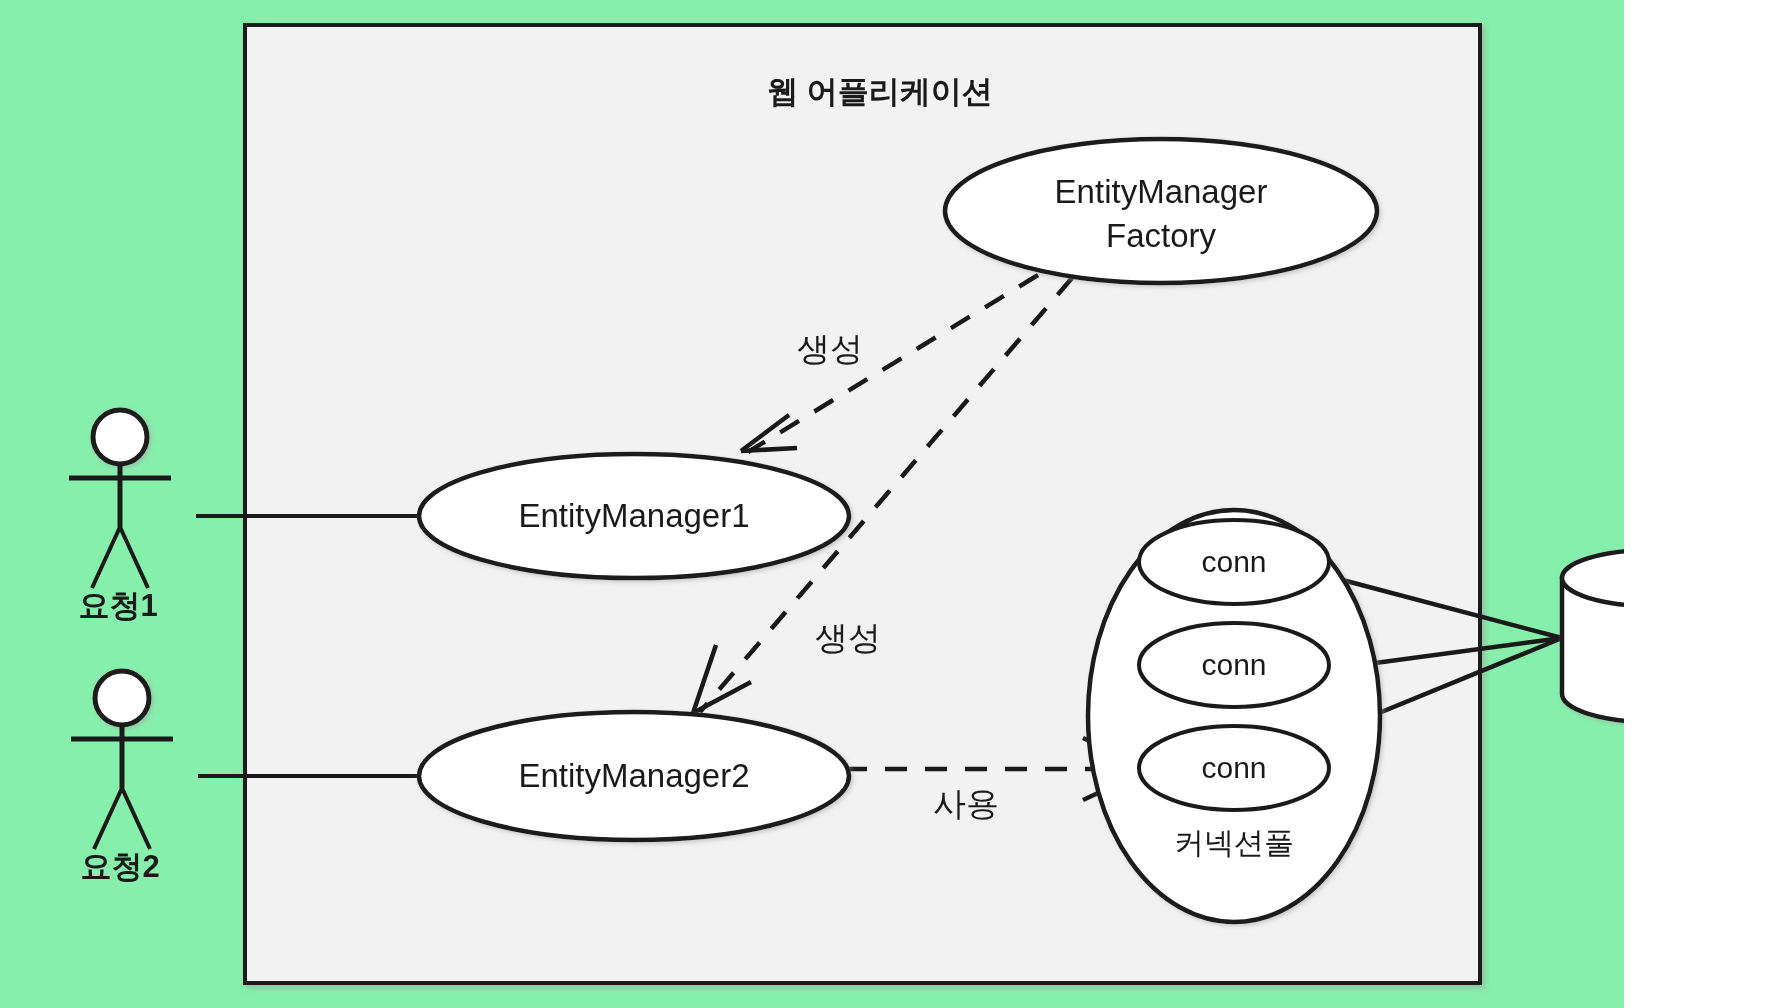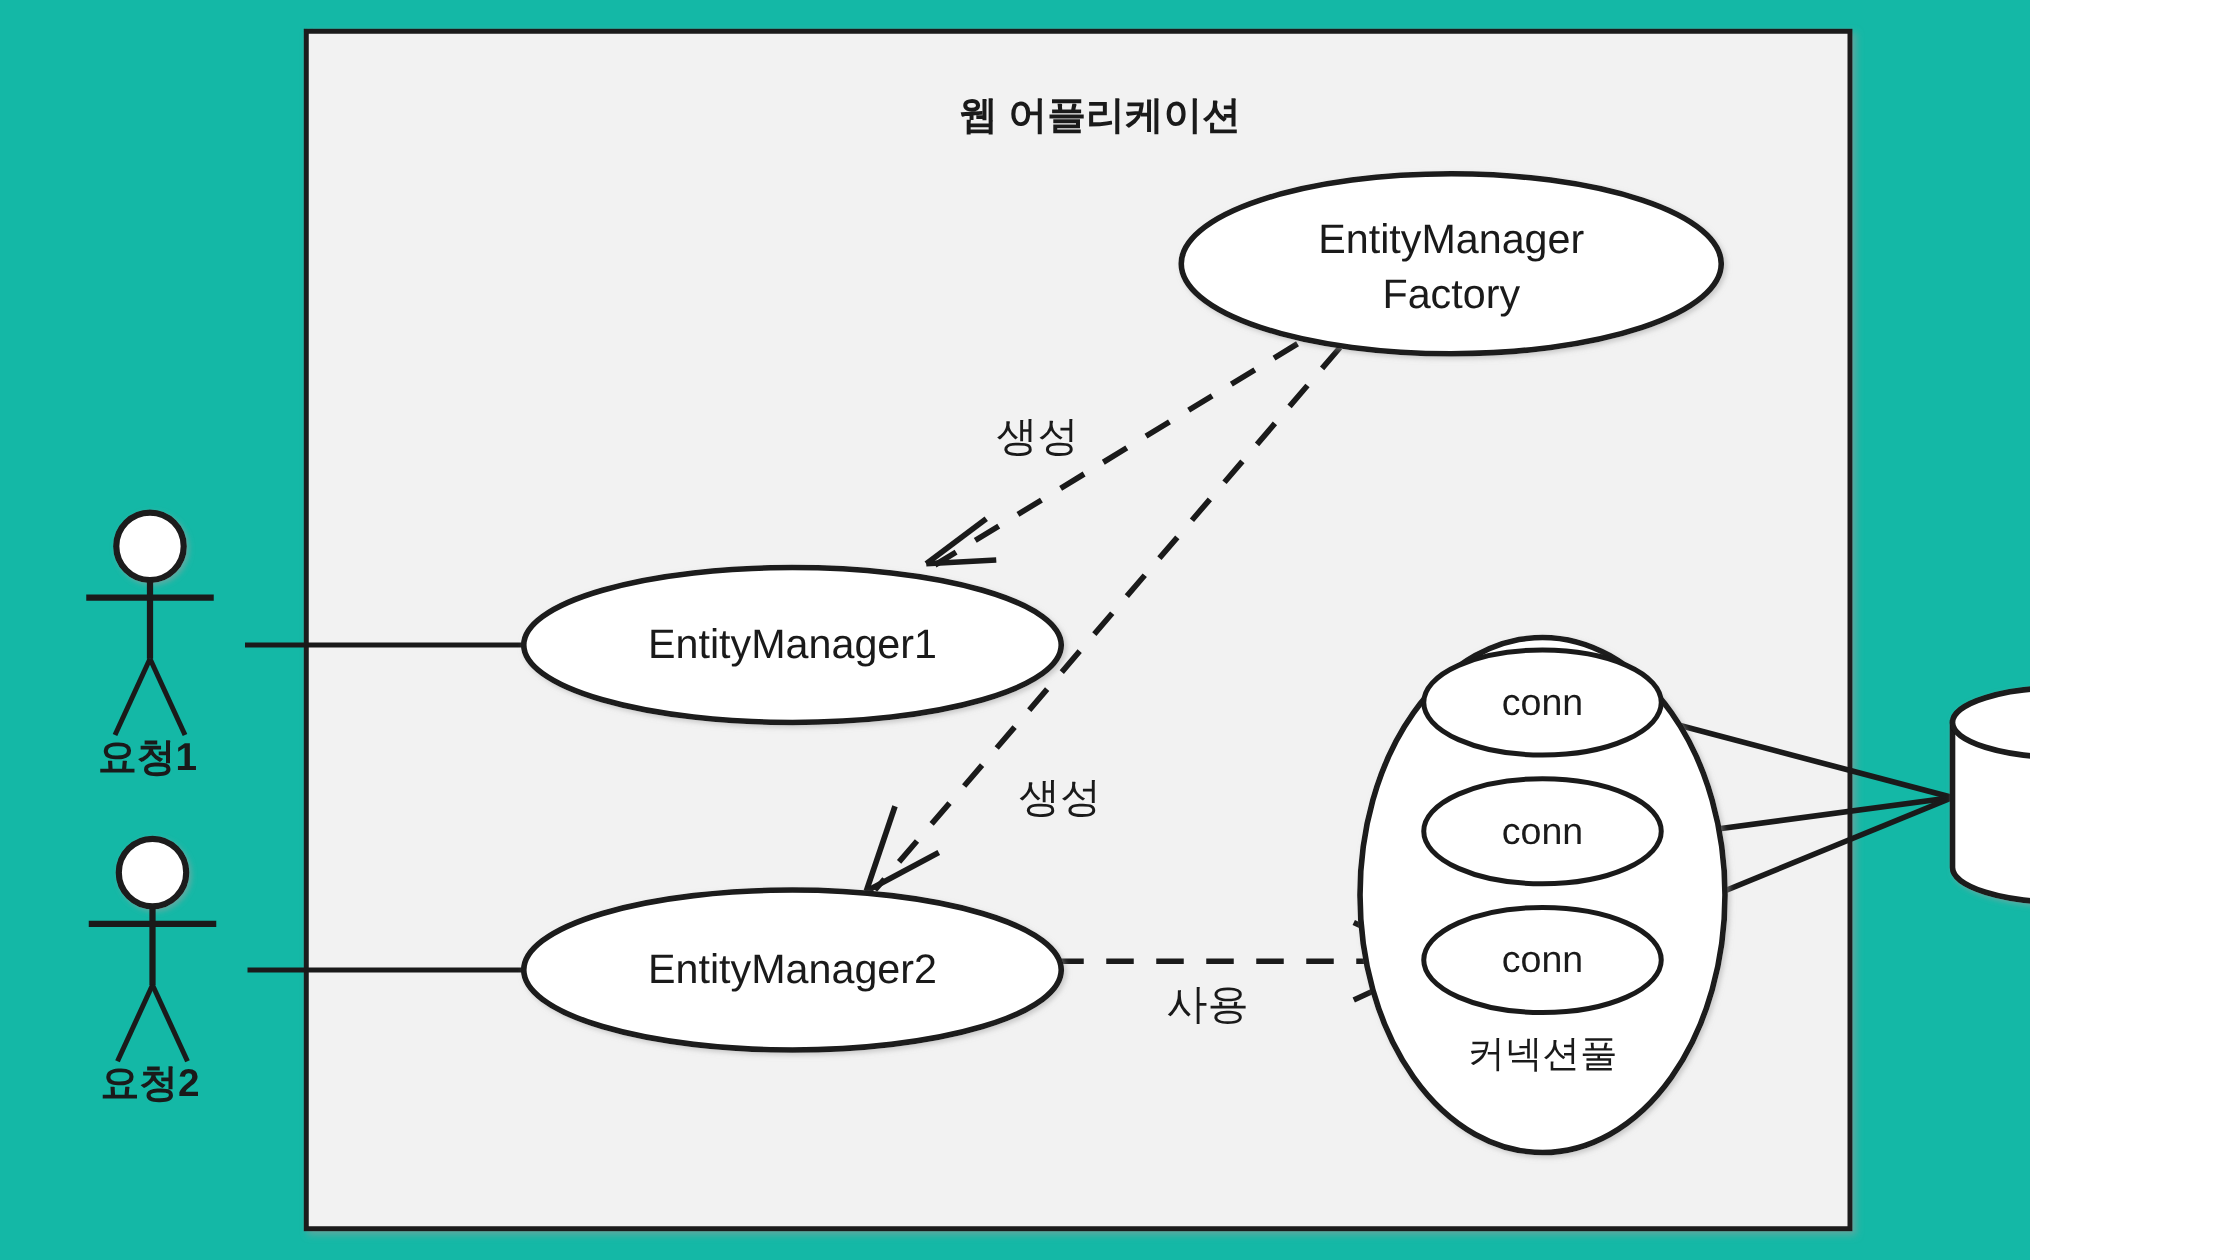--- a/index.html
+++ b/index.html
@@ -7,21 +7,21 @@
     padding: 0;
     background: #ffffff;
   }
   body {
     font-family: "Liberation Sans", "DejaVu Sans", sans-serif;
   }
   #canvas-wrap {
     position: relative;
     width: 1624px;
     height: 1008px;
-    background: #14b8a6;
+    background: #86efac;
     overflow: hidden;
   }
   svg#diagram {
     display: block;
     width: 1792px;
     height: 1008px;
   }
   text {
     font-family: "Liberation Sans", "DejaVu Sans", sans-serif;
     fill: #1a1a1a;

